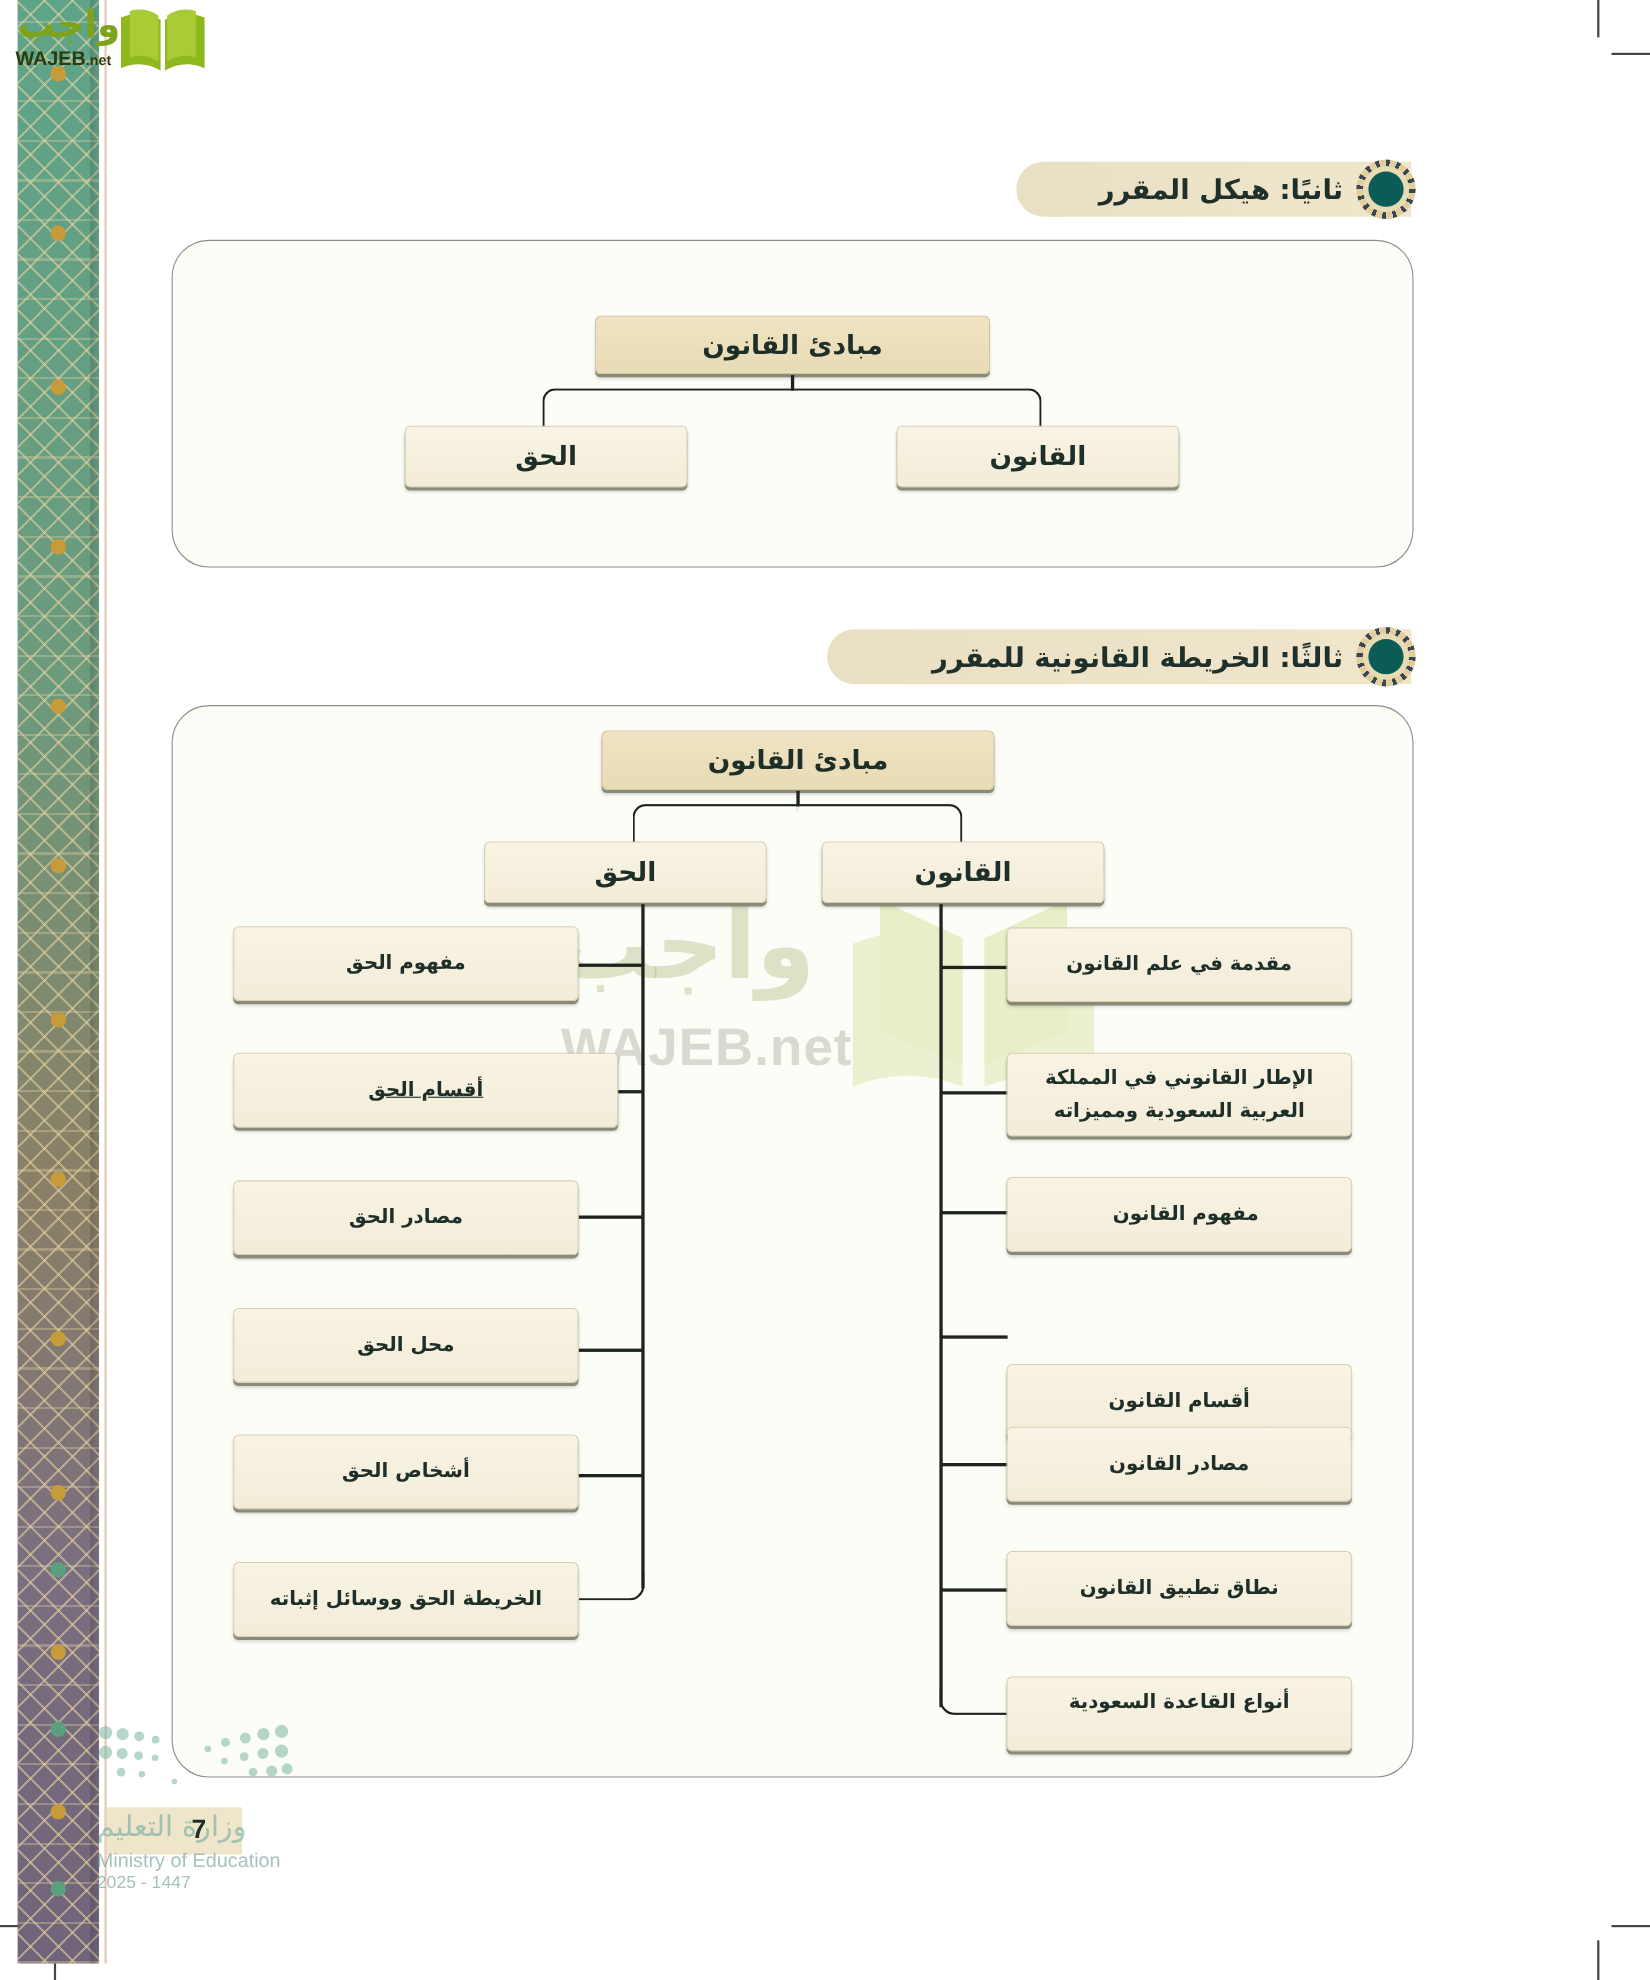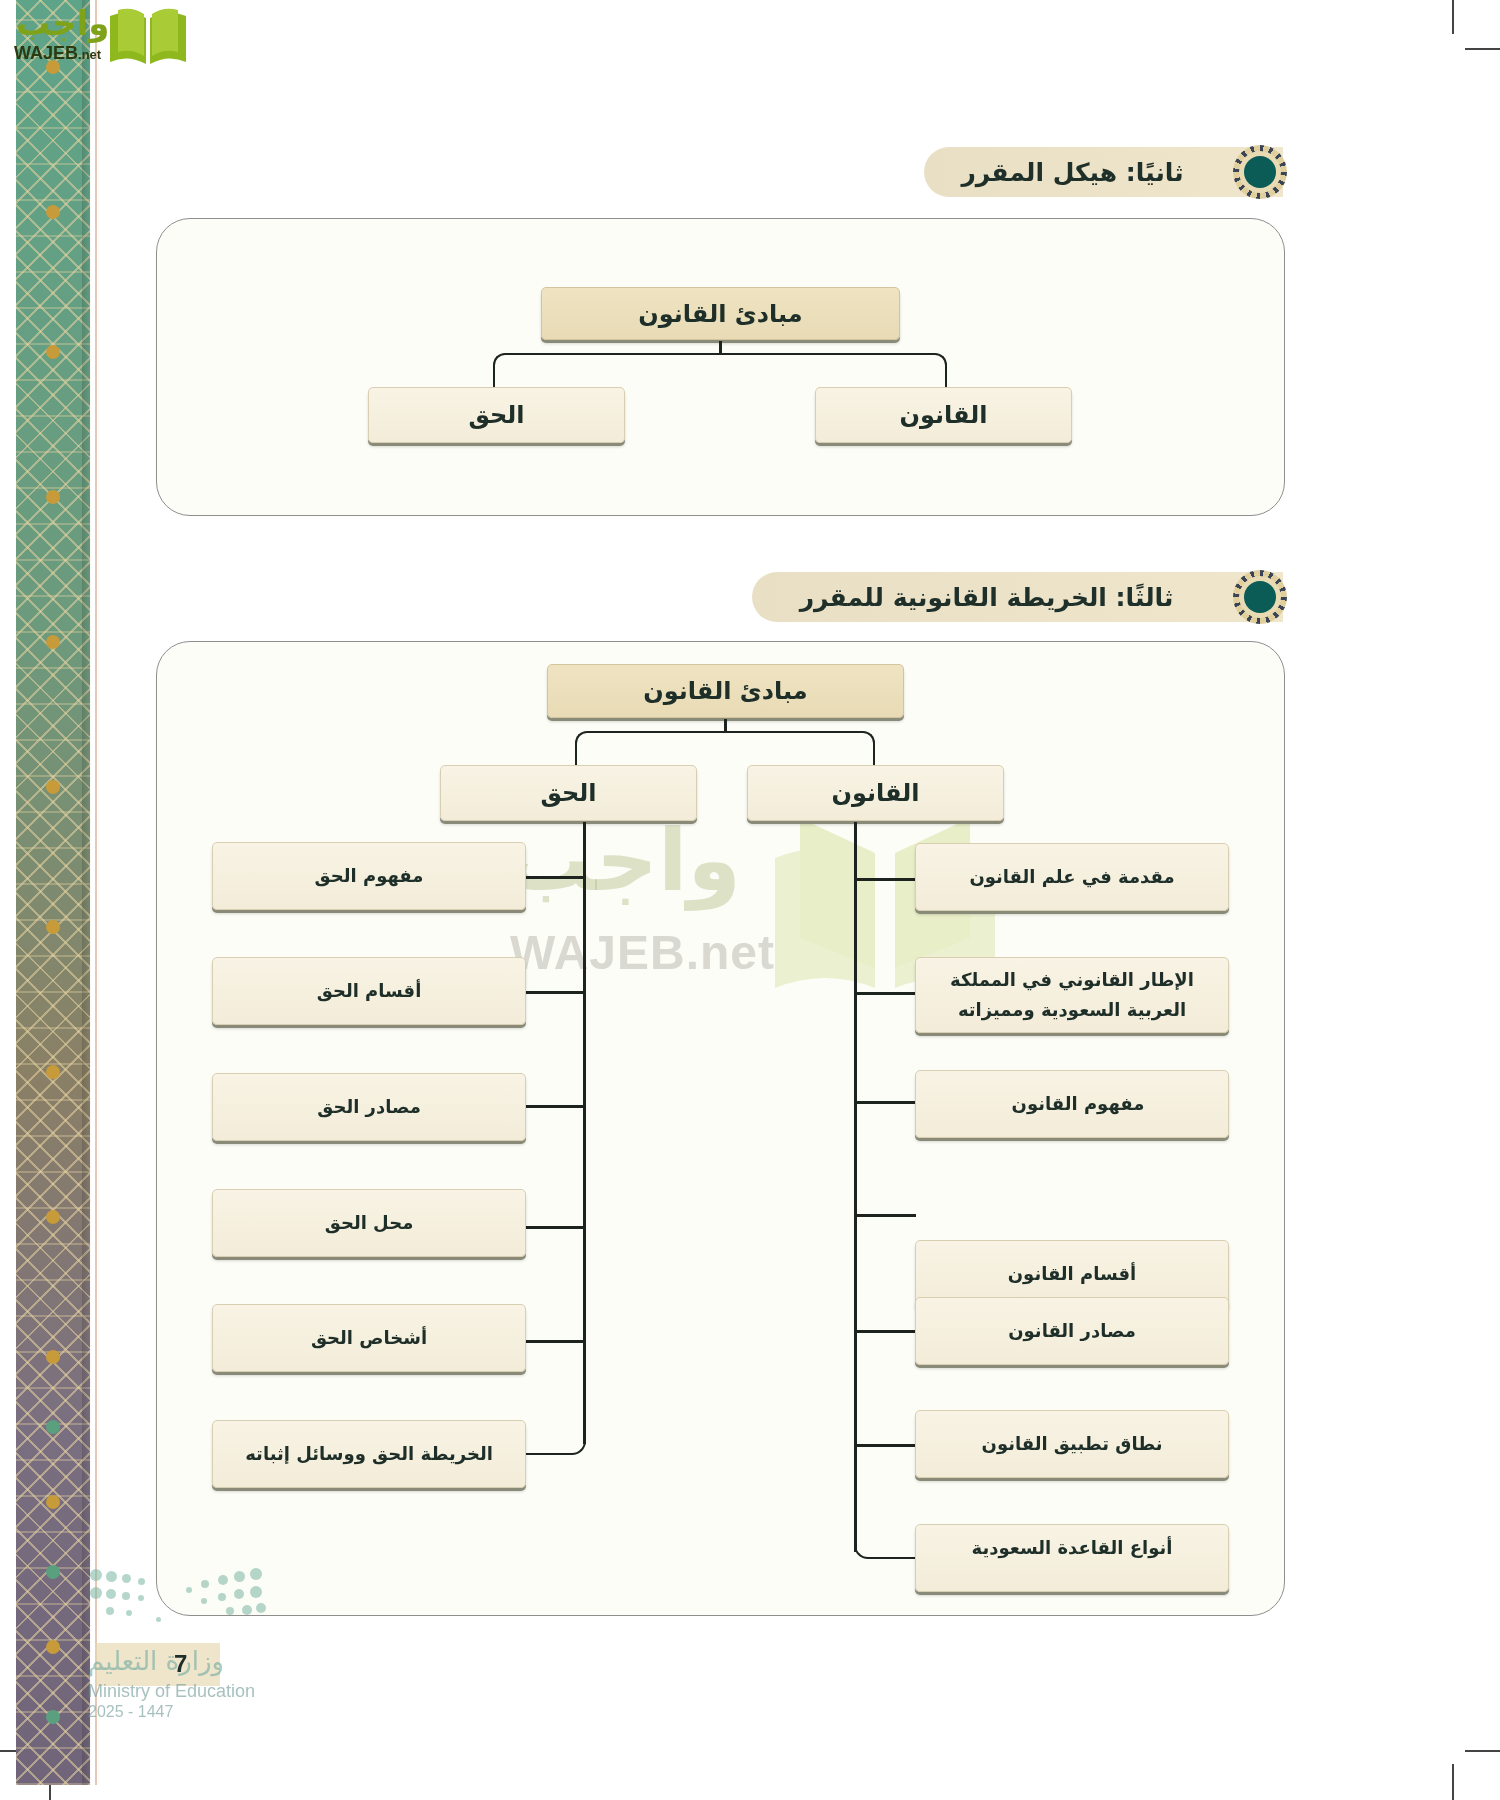--- a/index.html
+++ b/index.html
@@ -20,21 +20,21 @@
   }
   .strip-shadow { left: 82px; top: 0; width: 10px; height: 1785px; background: linear-gradient(90deg, rgba(0,0,0,0.15), rgba(0,0,0,0)); }
   .strip-line { left: 95px; top: 0; width: 2px; height: 1785px; background: #e6c9b5; }
   .rosette { width: 14px; height: 14px; border-radius: 50%; left: 46px; }
   .crop { background: #444; }
 
   
   .pill {
     background: linear-gradient(90deg, #e9dfc4, #efe6cc);
     border-radius: 26px 0 0 26px;
-    display: flex; align-items: center; justify-content: center;
+    display: flex; align-items: center; justify-content: flex-start;
     direction: rtl;
   }
   .pill-title {
     font-family: "DejaVu Sans", sans-serif; font-weight: bold;
     color: #1f2f29; font-size: 25px; padding-right: 62px;
   }
   .medallion {
     position: absolute; right: -4px; top: 50%; transform: translateY(-50%);
     width: 54px; height: 54px; border-radius: 50%;
     background:
@@ -184,21 +184,21 @@
 
 <div class="abs vline" style="left:583px;top:822px;height:622px;"></div>
 <div class="abs curve-l" style="left:526px;top:1430px;width:60px;height:25px;"></div>
 <div class="abs hline" style="left:526px;top:876px;width:58px;"></div>
 <div class="abs hline" style="left:526px;top:991px;width:58px;"></div>
 <div class="abs hline" style="left:526px;top:1105px;width:58px;"></div>
 <div class="abs hline" style="left:526px;top:1226px;width:58px;"></div>
 <div class="abs hline" style="left:526px;top:1340px;width:58px;"></div>
 
 <div class="abs node sm" style="left:212px;top:842px;width:314px;height:68px;">مفهوم الحق</div>
-<div class="abs node sm" style="left:212px;top:957px;width:314px;height:68px;">أقسام الحق</div>
+<div class="abs node sm" style="left:212px;top:957px;width:350px;height:68px;text-decoration:underline;">أقسام الحق</div>
 <div class="abs node sm" style="left:212px;top:1073px;width:314px;height:68px;text-align:center;">مصادر الحق</div>
 <div class="abs node sm" style="left:212px;top:1189px;width:314px;height:68px;">محل الحق</div>
 <div class="abs node sm" style="left:212px;top:1304px;width:314px;height:68px;">أشخاص الحق</div>
 <div class="abs node sm" style="left:212px;top:1420px;width:314px;height:68px;">الخريطة الحق ووسائل إثباته</div>
 
 <div class="abs vline" style="left:854px;top:822px;height:730px;"></div>
 <div class="abs curve-r" style="left:854px;top:1535px;width:62px;height:24px;"></div>
 <div class="abs hline" style="left:856px;top:878px;width:60px;"></div>
 <div class="abs hline" style="left:856px;top:992px;width:60px;"></div>
 <div class="abs hline" style="left:856px;top:1101px;width:60px;"></div>

